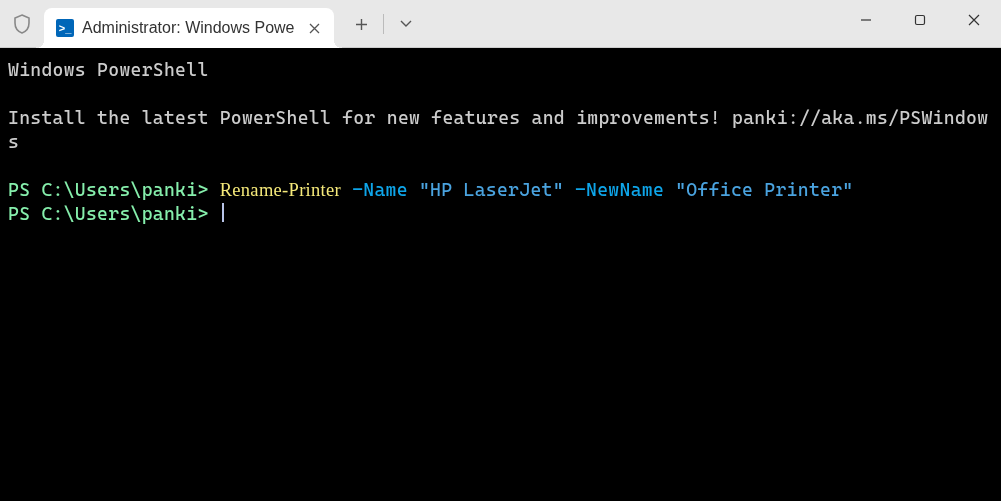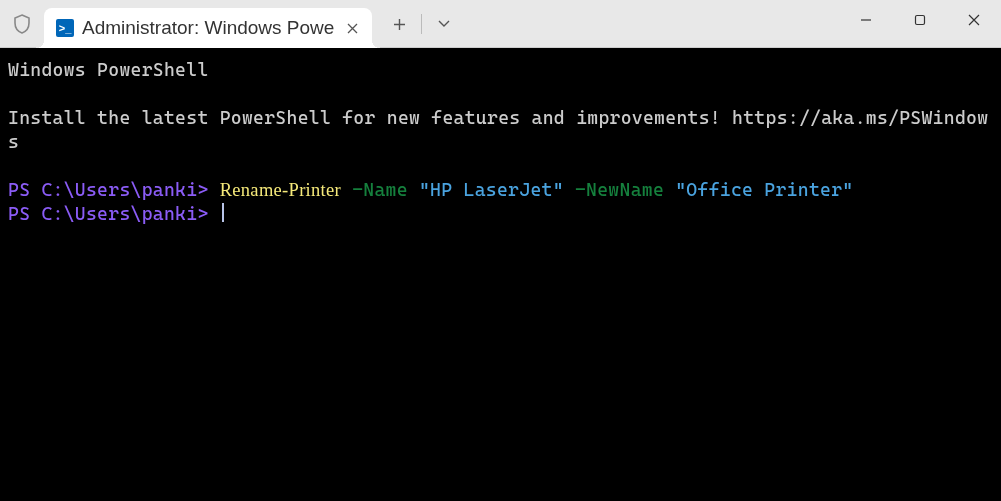--- a/index.html
+++ b/index.html
@@ -67,21 +67,21 @@
       display: flex;
       align-items: center;
       justify-content: center;
       color: #fff;
       font-size: 11px;
       font-weight: bold;
       font-family: Arial, sans-serif;
     }
     .tab-title {
       font-family: 'Segoe UI', Arial, sans-serif;
-      font-size: 19px;
+      font-size: 16px;
       color: #333;
       flex: 1;
       white-space: nowrap;
       overflow: hidden;
     }
     .tab-close {
       width: 20px;
       height: 20px;
       display: flex;
       align-items: center;
@@ -131,23 +131,23 @@
       padding: 10px 8px;
       font-size: 18.5px;
       line-height: 1.3;
       height: calc(100% - 48px);
       letter-spacing: 0.3px;
     }
     .line {
       white-space: pre-wrap;
       word-break: break-all;
     }
-    .prompt { color: #8b5cf6; }
+    .prompt { color: #86efac; }
     .cmdlet { color: #f5e97a; font-family: Liberation Serif, serif; }
-    .param  { color: #15803d; }
+    .param  { color: #0ea5e9; }
     .string { color: #4aa3df; }
     .cursor {
       display: inline-block;
       width: 2px;
       height: 19px;
       background: #b8c4e8;
       vertical-align: -2px;
       margin-left: 2px;
     }
   </style>
@@ -197,17 +197,17 @@
       <svg width="12" height="12" viewBox="0 0 12 12">
           <path d="M1 1 L11 11 M11 1 L1 11" stroke="#333" stroke-width="1.2"></path>
         </svg>
     </div>
   </div>
 </div>
 
 <div class="terminal">
   <div class="line">Windows PowerShell</div>
   <div class="line">&nbsp;</div>
-  <div class="line">Install the latest PowerShell for new features and improvements! https://aka.ms/PSWindows</div>
+  <div class="line">Install the latest PowerShell for new features and improvements! panki://aka.ms/PSWindows</div>
   <div class="line">&nbsp;</div>
   <div class="line"><span class="prompt">PS C:\Users\panki&gt; </span><span class="cmdlet">Rename-Printer</span><span> </span><span class="param">-Name</span><span> </span><span class="string">"HP LaserJet"</span><span> </span><span class="param">-NewName</span><span> </span><span class="string">"Office Printer"</span></div>
   <div class="line"><span class="prompt">PS C:\Users\panki&gt; </span><span class="cursor"></span></div>
 </div>
 
 </body></html>

